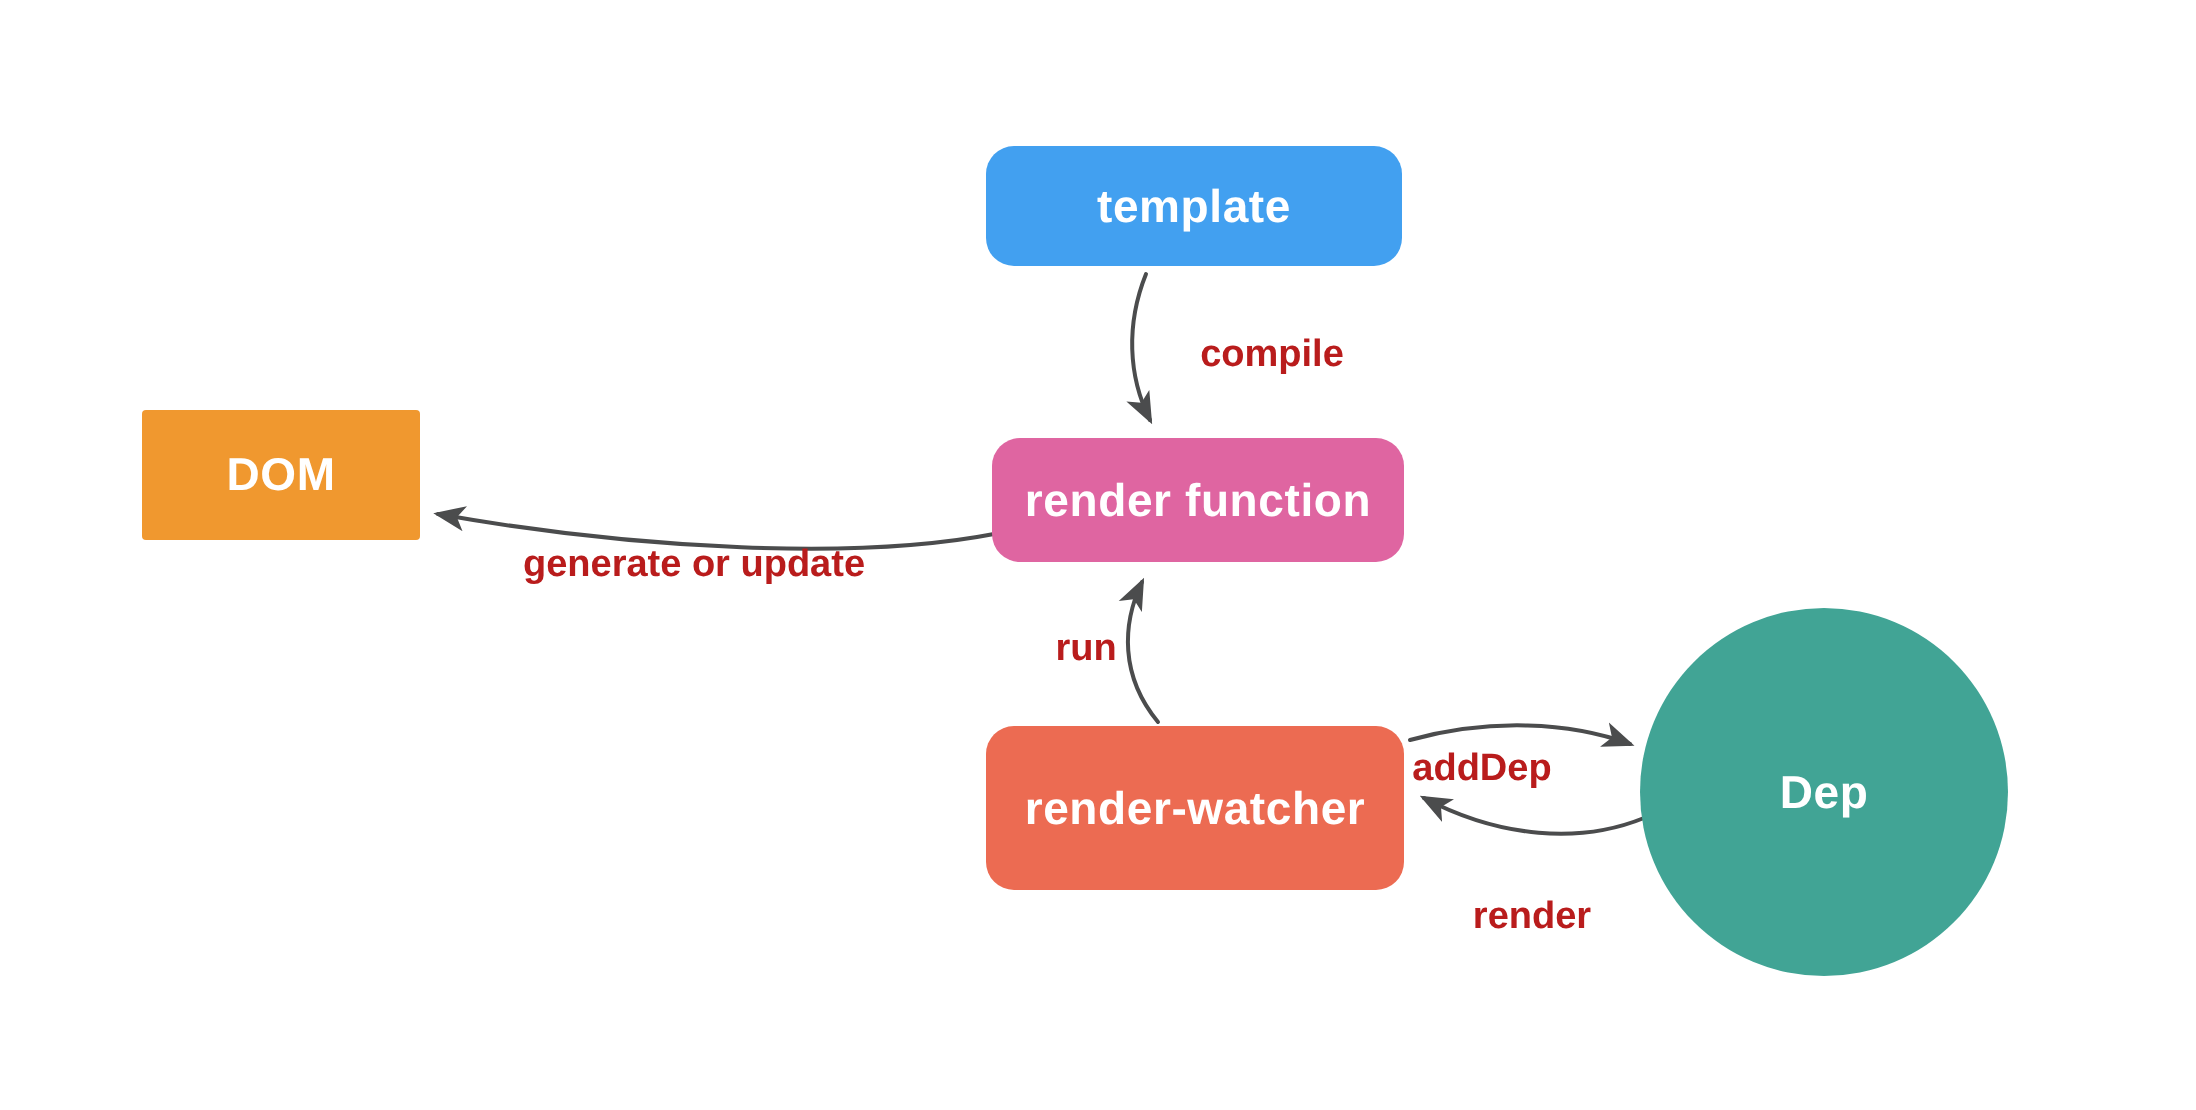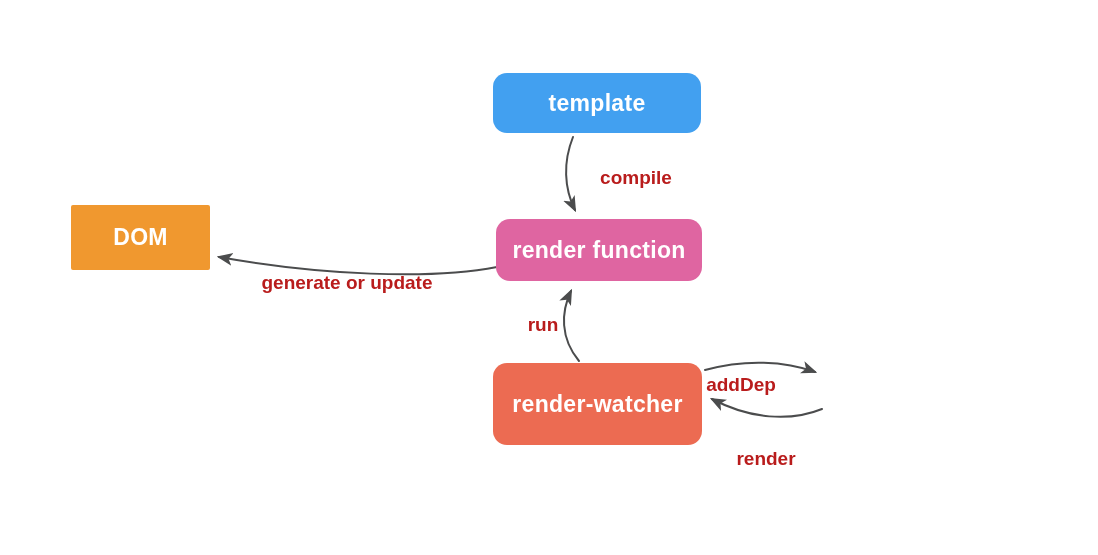--- a/index.html
+++ b/index.html
@@ -82,20 +82,23 @@
   </div>
 
   <div class="node" id="n-dom" style="background-color: rgb(240, 152, 47);">
     <span>DOM</span>
   </div>
 
   <div class="node rounded" id="n-render-watcher" style="background-color: rgb(236, 107, 82);">
     <span>render-watcher</span>
   </div>
 
+  <div class="node" id="n-dep" style="background-color: rgb(65, 164, 149);">
+    <span>Dep</span>
+  </div>
 
   <span class="edge-label" id="l-compile">compile</span>
   <span class="edge-label" id="l-generate">generate or update</span>
   <span class="edge-label" id="l-run">run</span>
   <span class="edge-label" id="l-adddep">addDep</span>
   <span class="edge-label" id="l-update">render</span>
 
 </div>
 
 </body></html>

